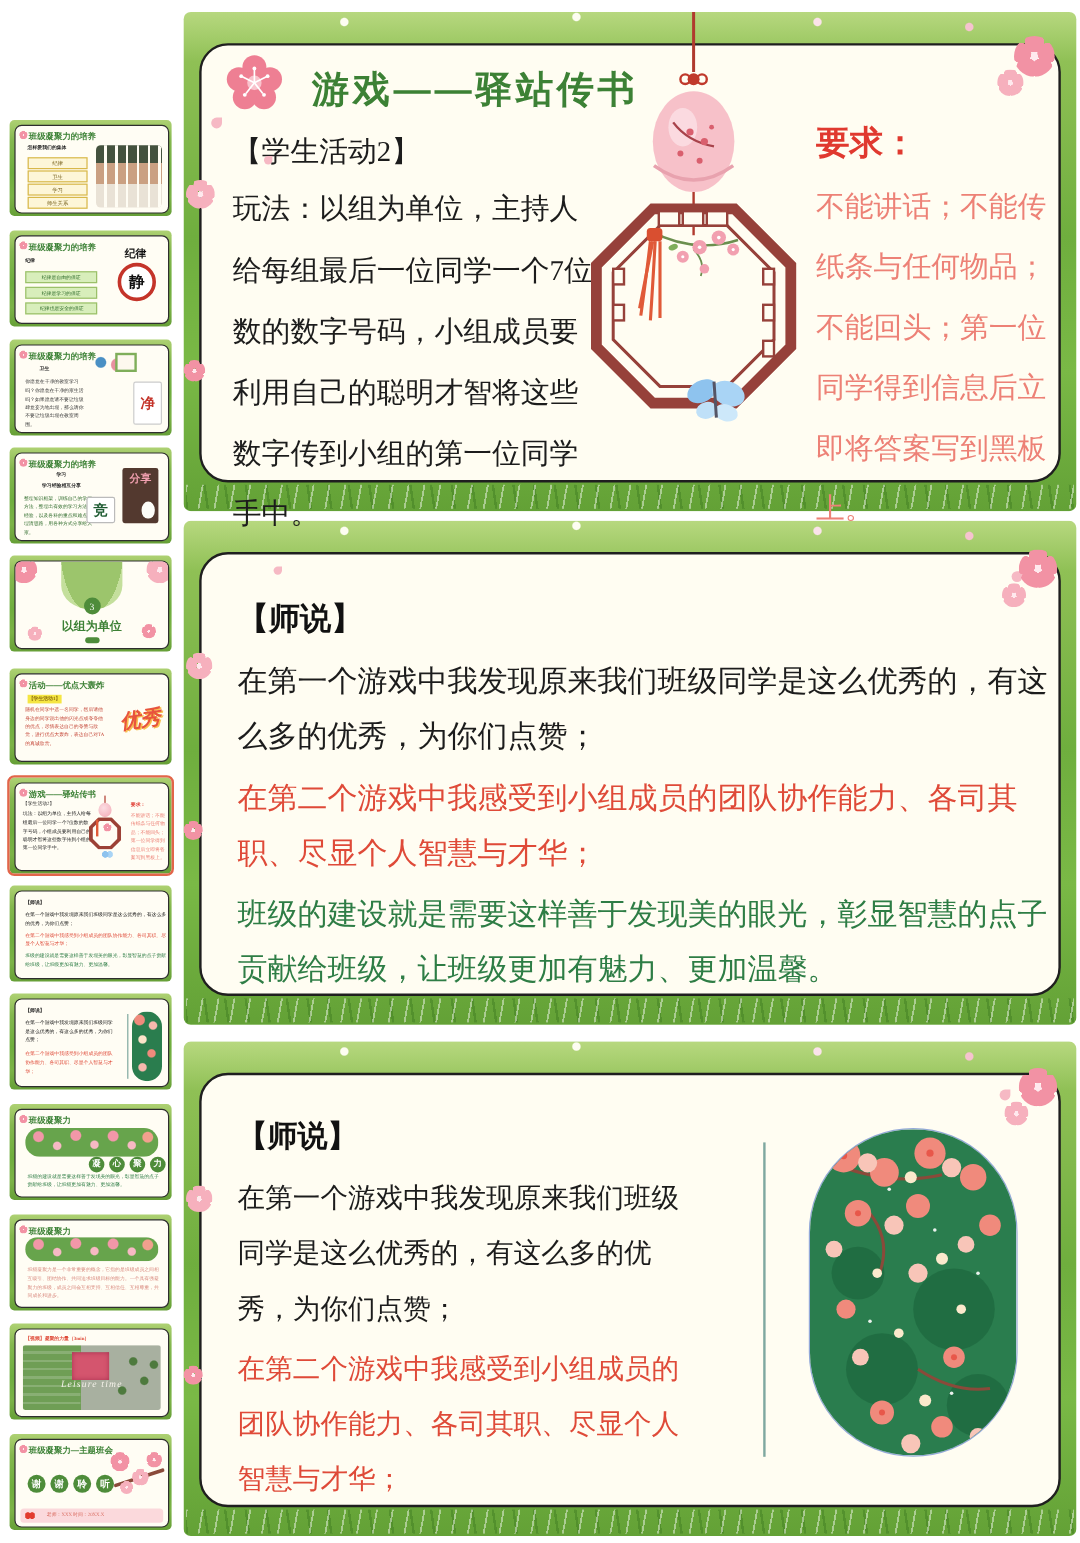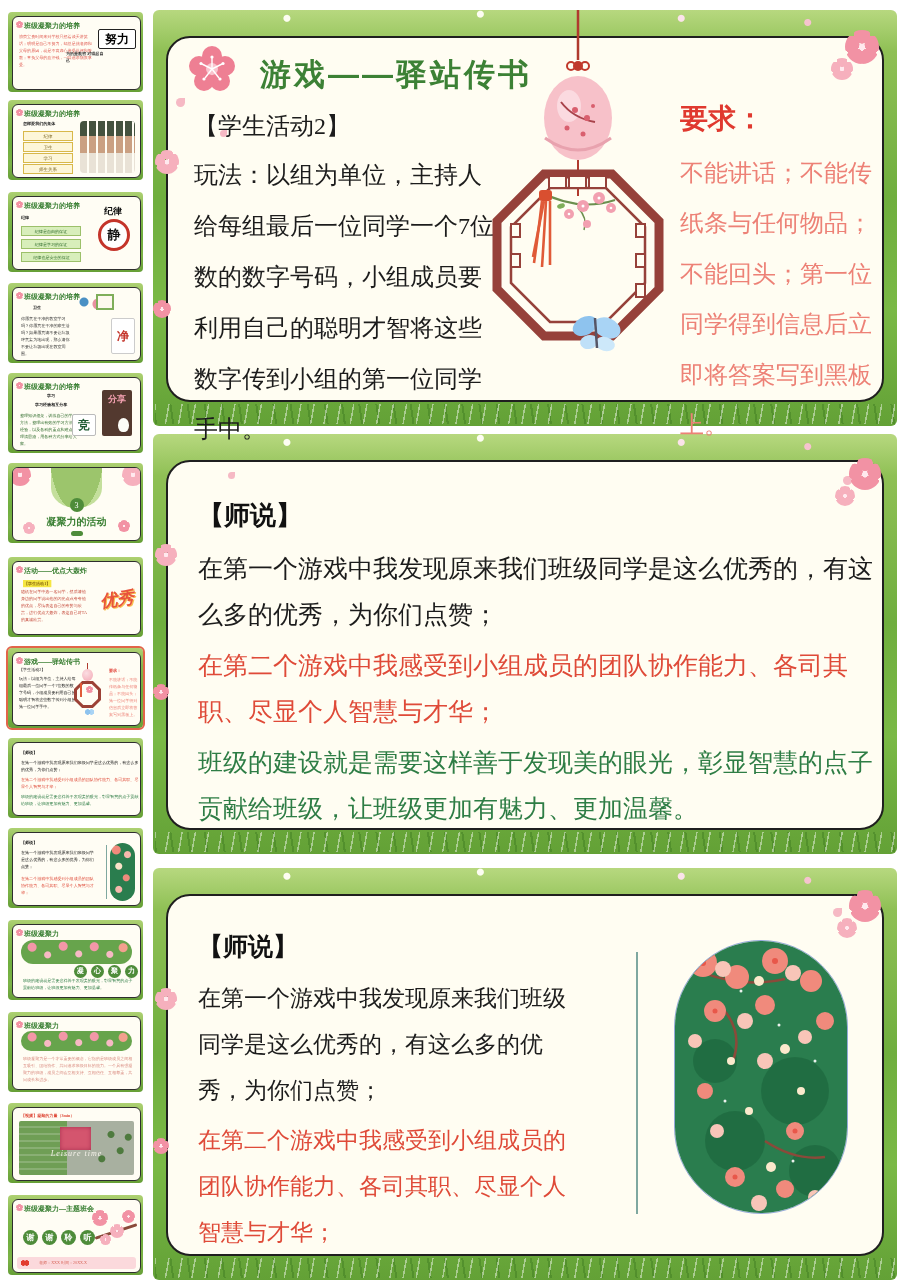--- a/index.html
+++ b/index.html
@@ -64,33 +64,20 @@
     font-family:"Liberation Sans",sans-serif;}
   .hand{font-family:"Liberation Serif","DejaVu Serif",serif;}
   .divider{position:absolute;width:2px;background:#7fa8a0;}
   .oval-img{position:absolute;border-radius:90px;border:1.5px solid #93a9d9;overflow:hidden;}
 </style>
 </head>
 <body>
 
 <div id="sidebar">
 
-  <div class="thumb" style="top:12px;">
-    <div class="thumb-inner">
-      <div class="bloom tdot"></div>
-      <div class="thumb-title">班级凝聚力的培养</div>
-      <div class="mwrap" style="left:6px;top:16px;width:170px;">
-        <div class="micro" style="color:#e05a50;">浪费宝贵时间来到学校只想着谈天讲笑话；明明是自己不努力，却总是挑老师和父母的原因，就是不肯虚心接受批评和管教；辜负父母的血汗钱，一味追求物质享受。</div>
-      </div>
-      <div class="sign" style="right:4px;top:12px;width:36px;height:18px;font-size:12px;border:1.5px solid #222;">努力</div>
-      <div class="mwrap" style="right:-16px;top:33px;width:90px;">
-        <div class="micro" style="color:#333;font-weight:bold;">为的是能答 对得起自己</div>
-      </div>
-    </div>
-  </div>
 
   <div class="thumb" style="top:100px;">
     <div class="thumb-inner">
       <div class="bloom tdot"></div>
       <div class="thumb-title">班级凝聚力的培养</div>
       <div class="mwrap" style="left:10px;top:15px;width:130px;">
         <div class="micro" style="color:#222;font-weight:bold;">怎样爱我们的集体</div>
       </div>
       <div class="ybox" style="top:26px;">
           <span>纪律</span>
@@ -178,21 +165,21 @@
   <div class="thumb" style="top:463px;">
     <div class="thumb-inner">
       <div class="bloom" style="left:-4px;top:-4px;width:22px;height:22px;"></div>
       <div class="bloom" style="right:-4px;top:-4px;width:22px;height:22px;--c:#f6b0bd;"></div>
       <div class="bloom" style="left:10px;bottom:6px;width:12px;height:12px;--c:#f6b0bd;"></div>
       <div class="bloom" style="right:10px;bottom:8px;width:12px;height:12px;"></div>
       <div style="position:absolute;left:30%;top:0;width:40%;height:40px;border-radius:0 0 50% 50%;background:radial-gradient(ellipse at 50% -40%,#9cc56c 0 74%,#c4df9c 74% 88%,transparent 89%);"></div>
       <div style="position:absolute;left:50%;top:30px;transform:translateX(-50%);width:14px;height:14px;border-radius:50%;background:#4e8c3a;color:#fff;font-size:8px;display:flex;align-items:center;justify-content:center;">
         <span>3</span>
       </div>
-      <div style="position:absolute;left:0;right:0;top:47px;text-align:center;font-size:10px;font-weight:bold;color:#3c8135;font-family:'Liberation Sans',sans-serif;">凝聚力的活动</div>
+      <div style="position:absolute;left:0;right:0;top:47px;text-align:center;font-size:10px;font-weight:bold;color:#3c8135;font-family:'Liberation Sans',sans-serif;">以组为单位</div>
       <div style="position:absolute;left:50%;bottom:4px;transform:translateX(-50%);width:12px;height:5px;border-radius:3px;background:#4e8c3a;"></div>
     </div>
   </div>
 
   <div class="thumb" style="top:557px;">
     <div class="thumb-inner">
       <div class="bloom tdot"></div>
       <div class="thumb-title">活动——优点大轰炸</div>
       <div class="mwrap" style="left:10px;top:14px;width:110px;">
         <div class="micro" style="color:#8a6a10;font-weight:bold;background:#f5e642;display:inline-block;padding:0 2px;">【学生活动1】</div>

